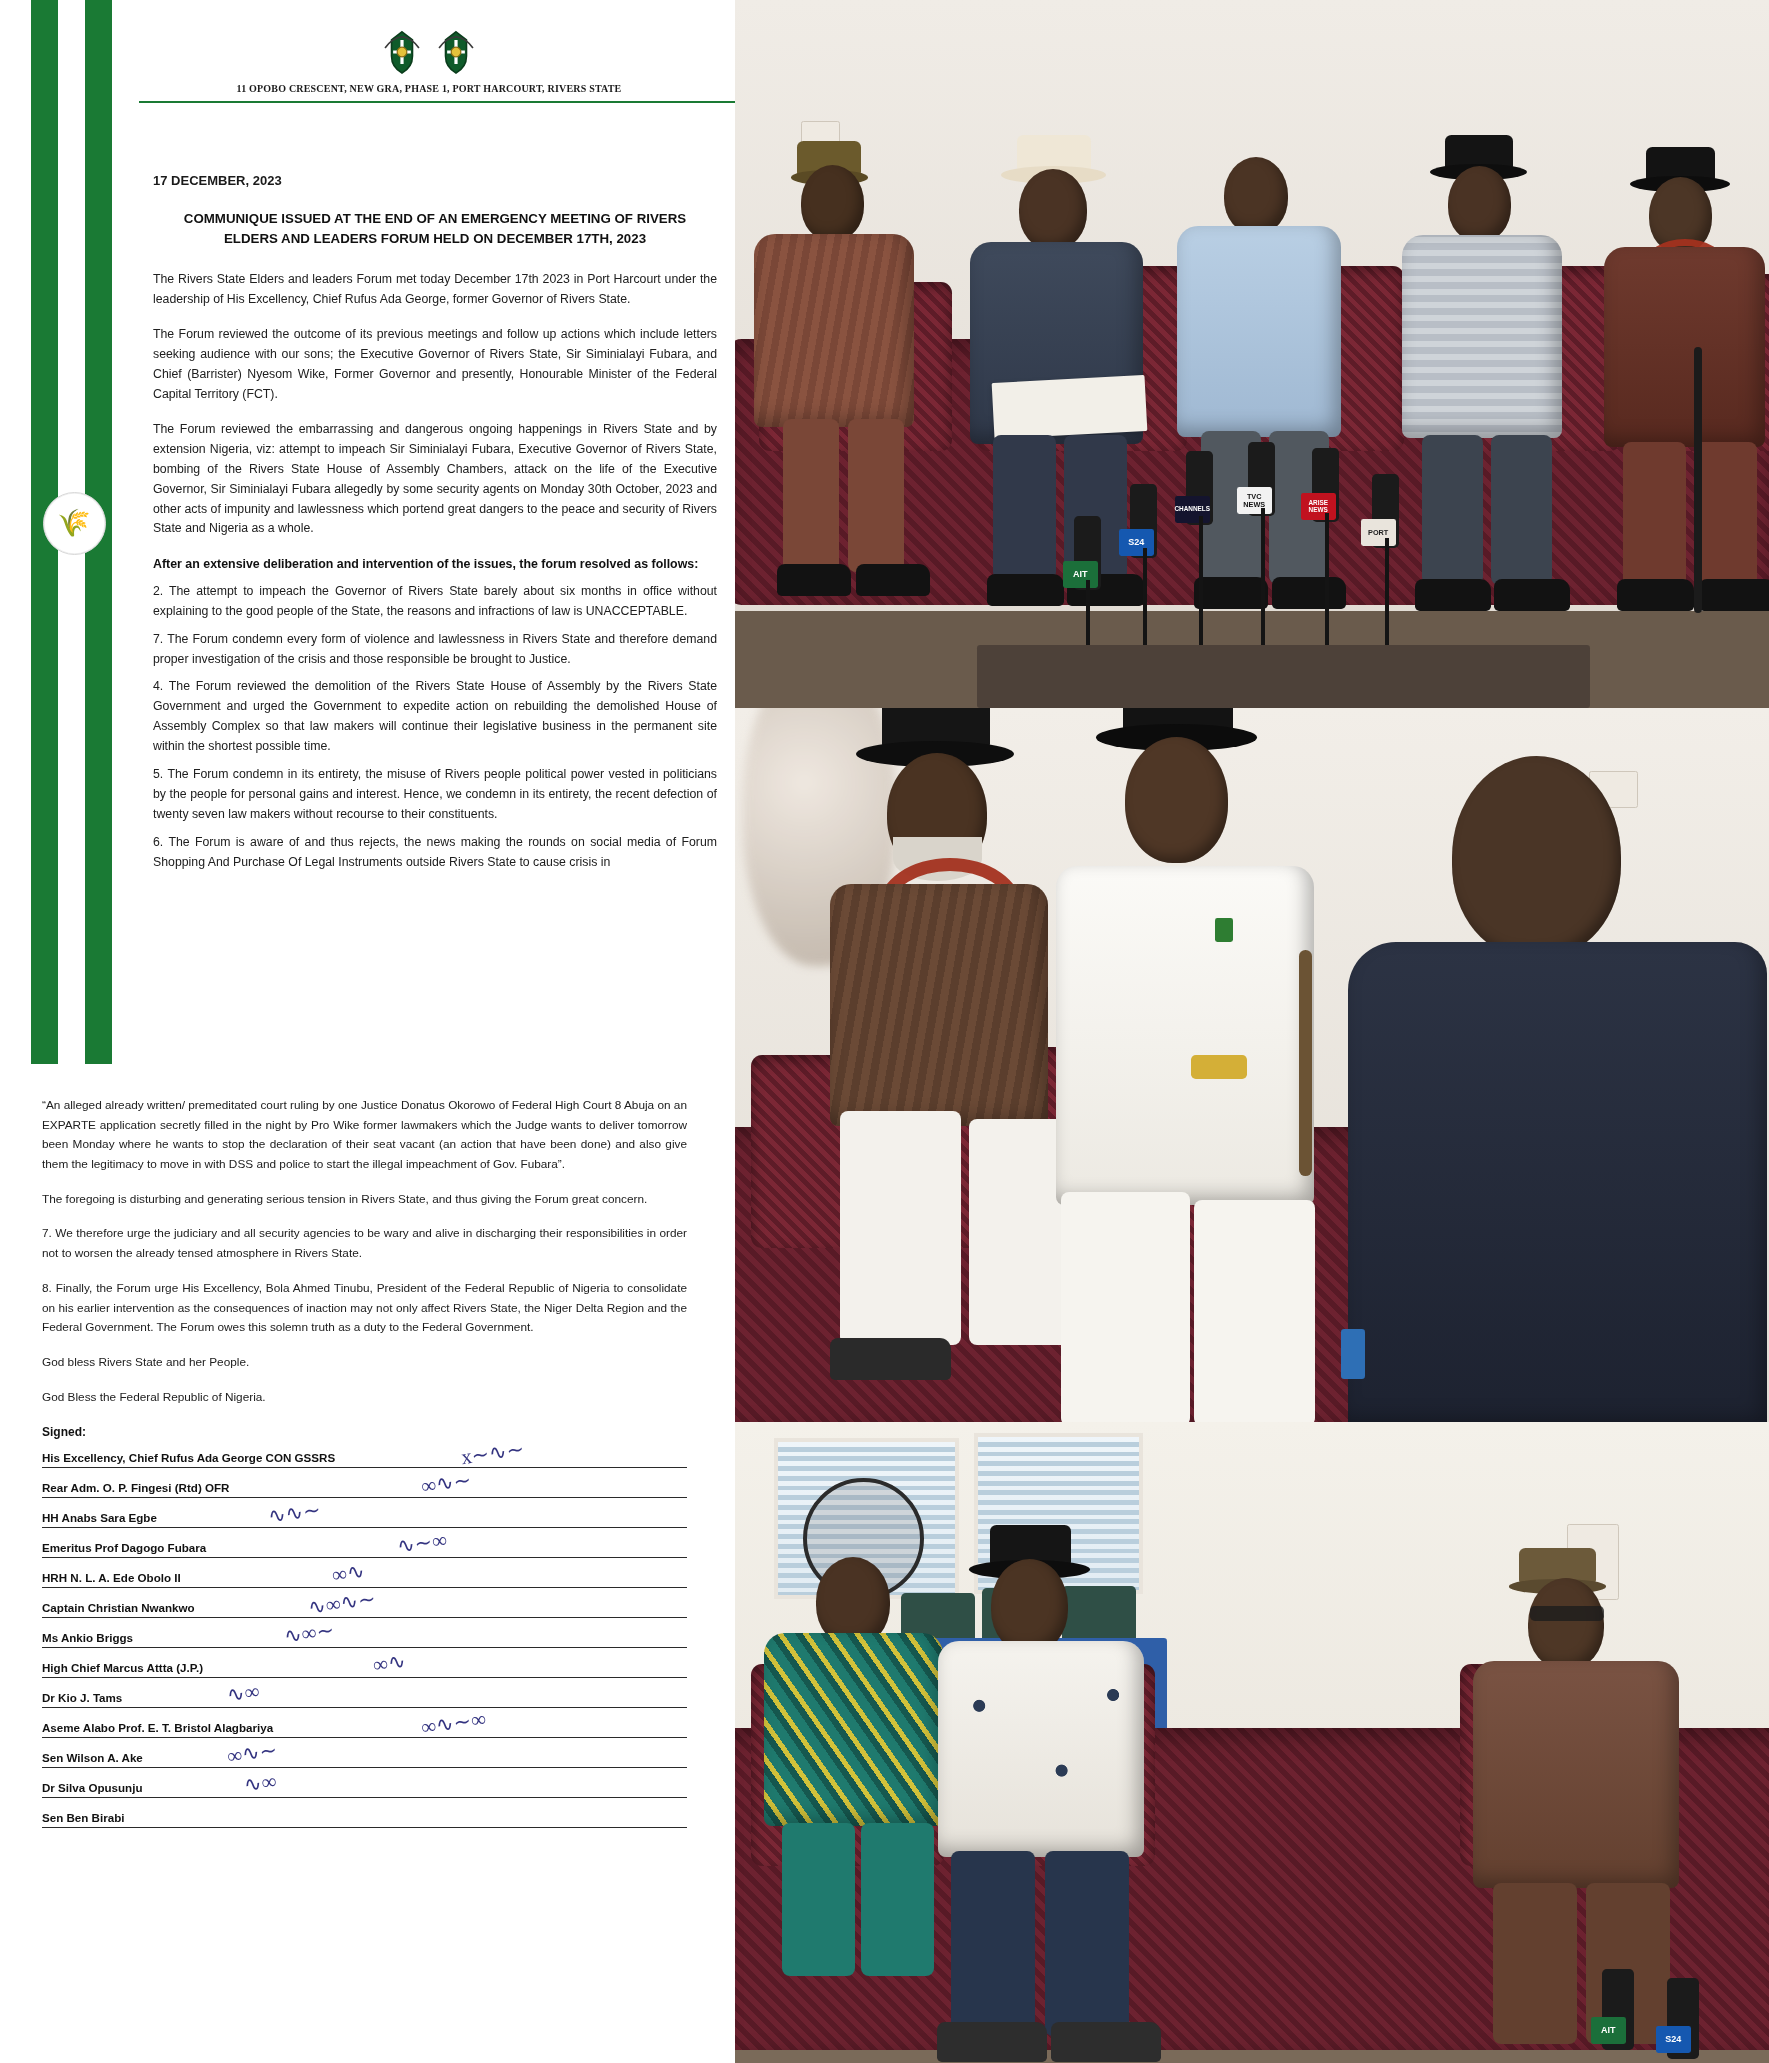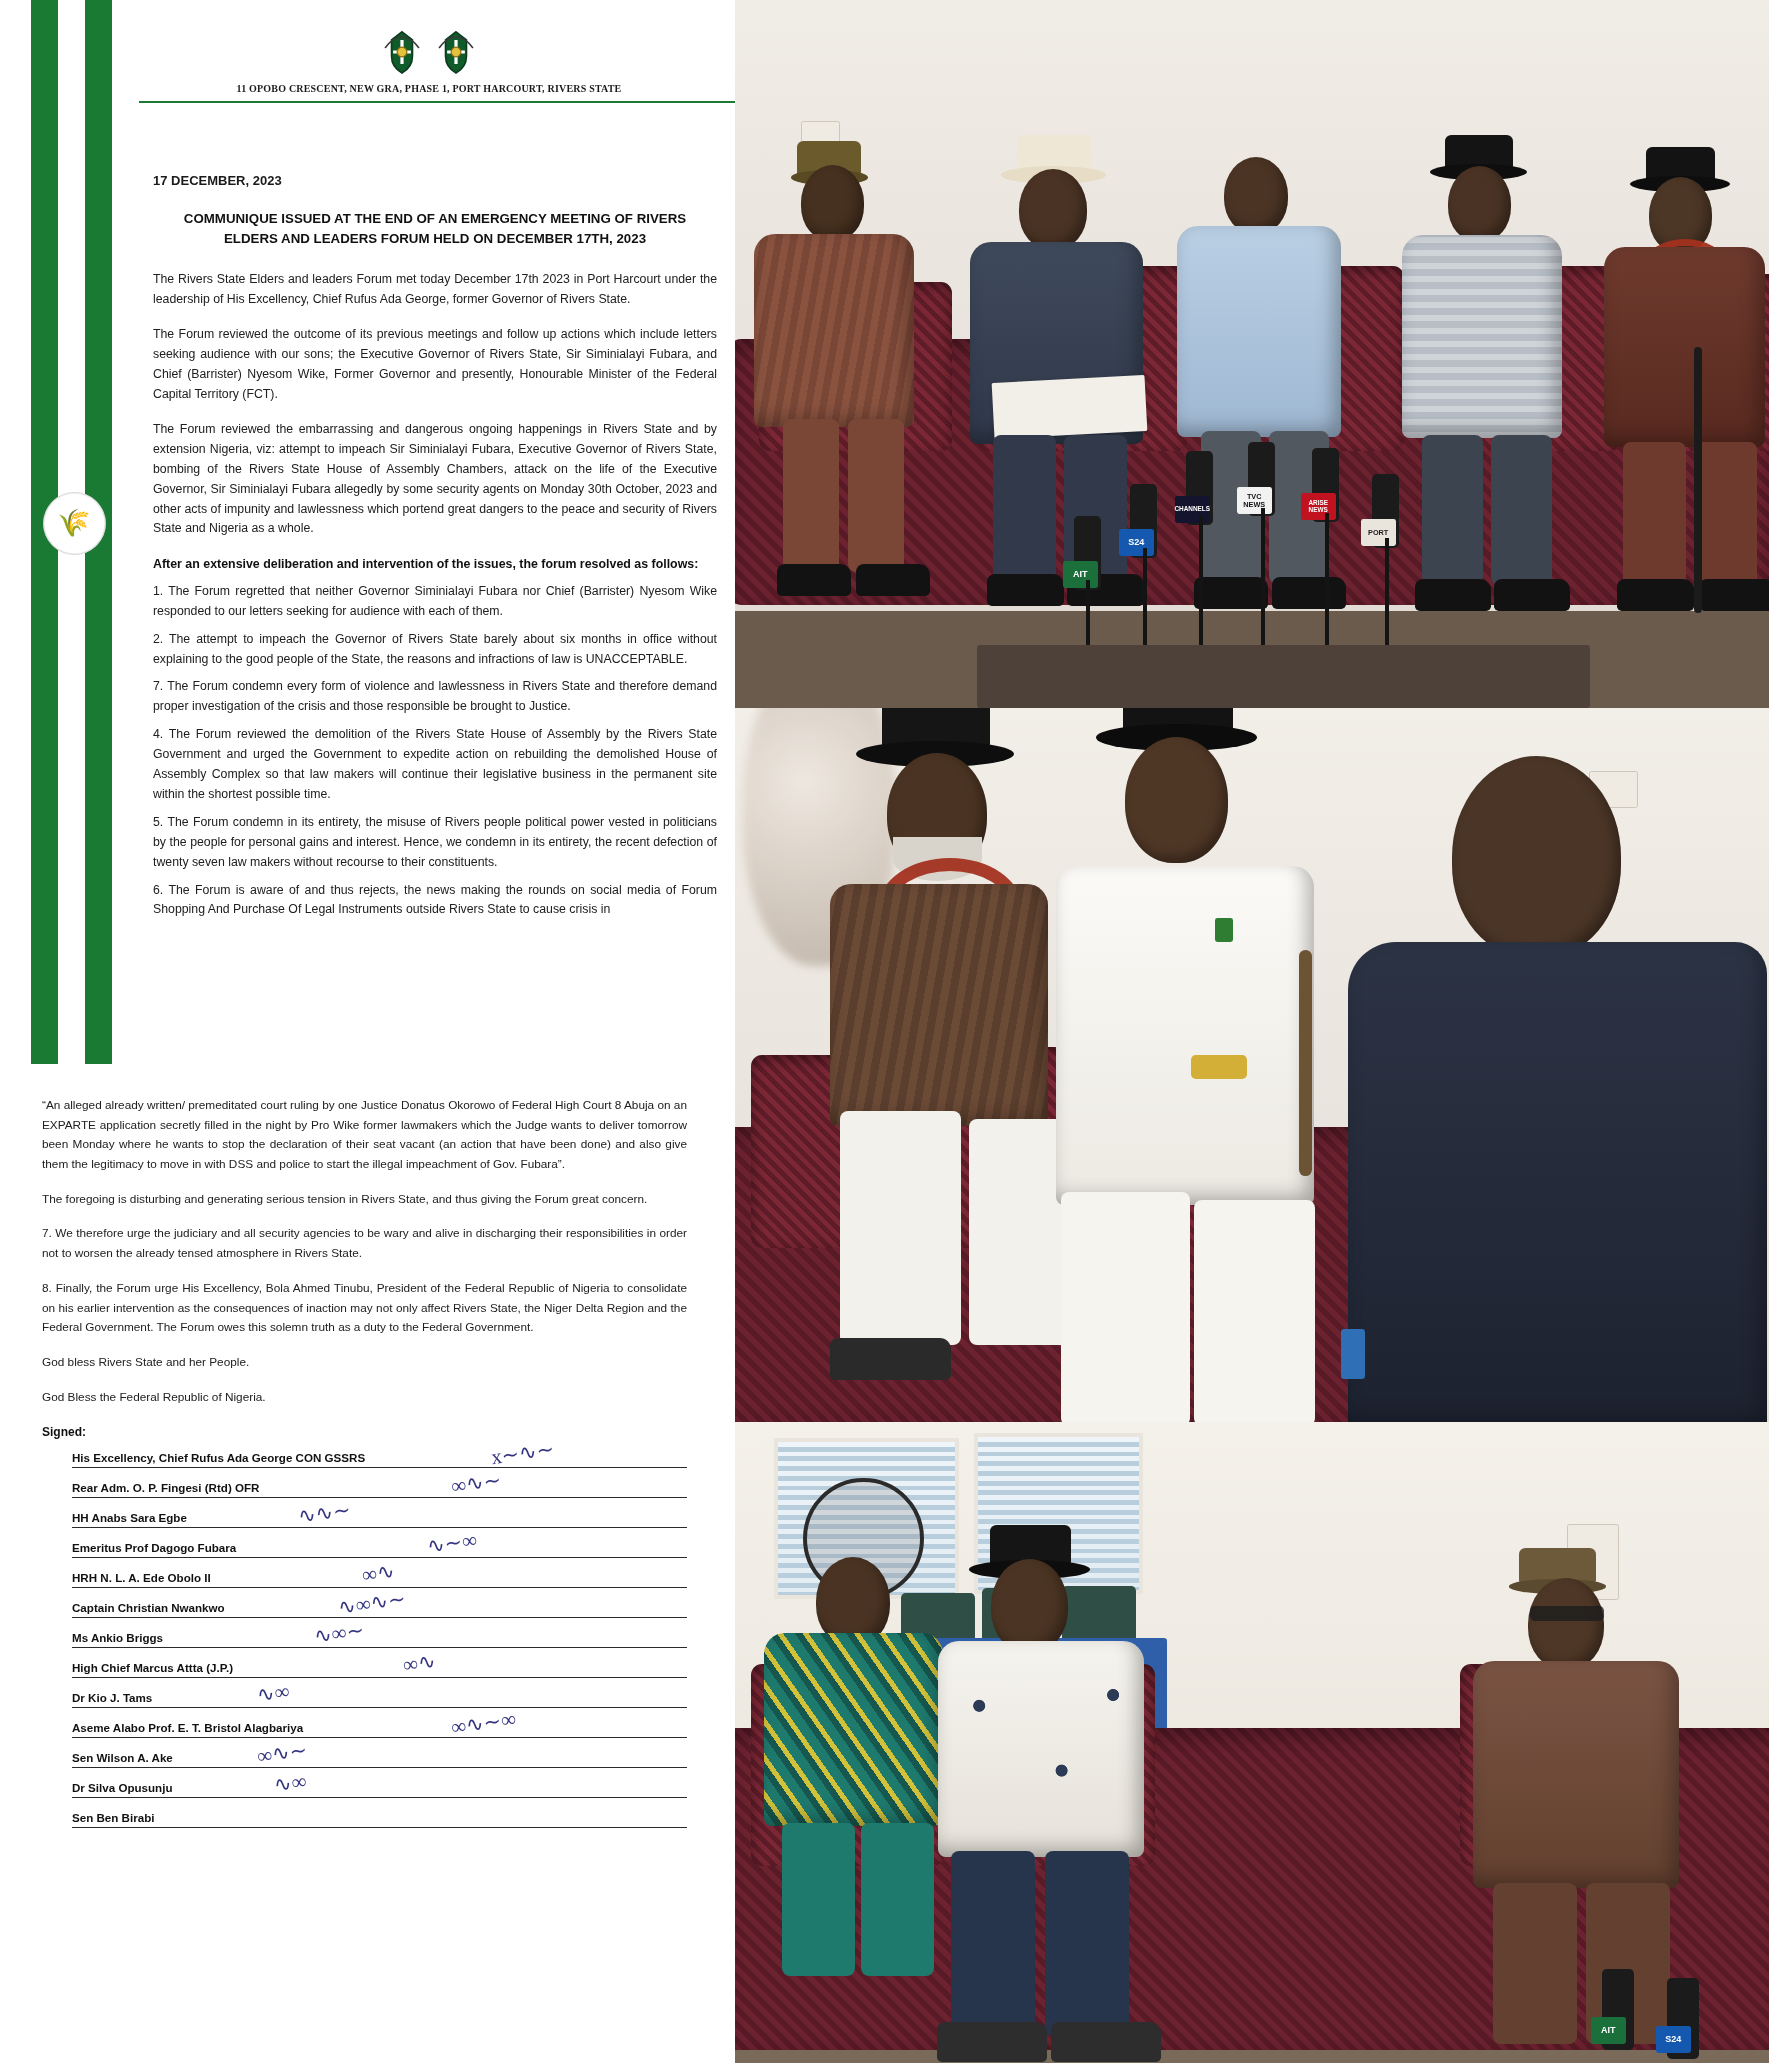--- a/index.html
+++ b/index.html
@@ -50,21 +50,21 @@
   }
   .doc-p{font-size:12.3px;line-height:1.62;text-align:justify;margin:0 0 15.3px 0;color:#202020;}
   .doc-strong-head{font-weight:bold;font-size:12.4px;line-height:1.6;text-align:justify;margin:0 0 7.3px 0;color:#111;}
   .doc-item{font-size:12.3px;line-height:1.62;text-align:justify;margin:0 0 8px 0;color:#202020;}
 
   
   .doc-bottom{position:absolute;left:0;top:1064px;width:735px;height:1000px;background:#fff;}
   .doc-body2{position:absolute;left:42px;top:32px;width:645px;color:#1b1b1b;}
   .doc-body2 .doc-p{font-size:11.8px;line-height:1.66;}
   .signed-label{font-weight:bold;font-size:12px;margin:18px 0 4.8px 0;color:#111;}
-  .sig-line{position:relative;height:30px;margin-left:30px;}
+  .sig-line{position:relative;height:30px;}
   .sig-name{
     position:absolute;left:0;top:6.4px;font-weight:bold;font-size:11.6px;color:#111;white-space:nowrap;
     background:#fff;padding-right:1.6px;z-index:2;
   }
   .sig-rule{position:absolute;left:0;right:0;top:22.6px;border-bottom:1.1px solid #2a2a2a;}
   .scribble{position:absolute;top:-3.2px;font-family:"Liberation Serif", serif;font-size:21px;color:#10106a;
             transform:rotate(-8deg);opacity:.85;z-index:3;pointer-events:none;white-space:nowrap;}
 
   
   .photos{position:absolute;left:735px;top:0;width:1034px;height:2064px;background:#0c0c0c;}
@@ -154,21 +154,20 @@
       <div class="doc-body">
         <div class="doc-date">17 DECEMBER, 2023</div>
         <div class="doc-subject">COMMUNIQUE ISSUED AT THE END OF AN EMERGENCY MEETING OF RIVERS ELDERS AND LEADERS FORUM HELD ON DECEMBER 17TH, 2023</div>
 
         <p class="doc-p">The Rivers State Elders and leaders Forum met today December 17th 2023 in Port Harcourt under the leadership of His Excellency, Chief Rufus Ada George, former Governor of Rivers State.</p>
         <p class="doc-p">The Forum reviewed the outcome of its previous meetings and follow up actions which include letters seeking audience with our sons; the Executive Governor of Rivers State, Sir Siminialayi Fubara, and Chief (Barrister) Nyesom Wike, Former Governor and presently, Honourable Minister of the Federal Capital Territory (FCT).</p>
         <p class="doc-p">The Forum reviewed the embarrassing and dangerous ongoing happenings in Rivers State and by extension Nigeria, viz: attempt to impeach Sir Siminialayi Fubara, Executive Governor of Rivers State, bombing of the Rivers State House of Assembly Chambers, attack on the life of the Executive Governor, Sir Siminialayi Fubara allegedly by some security agents on Monday 30th October, 2023 and other acts of impunity and lawlessness which portend great dangers to the peace and security of Rivers State and Nigeria as a whole.</p>
 
         <p class="doc-strong-head">After an extensive deliberation and intervention of the issues, the forum resolved as follows:</p>
 
-        <p class="doc-item">1. The Forum regretted that neither Governor Siminialayi Fubara nor Chief (Barrister) Nyesom Wike responded to our letters seeking for audience with each of them.</p>
         <p class="doc-item">2. The attempt to impeach the Governor of Rivers State barely about six months in office without explaining to the good people of the State, the reasons and infractions of law is UNACCEPTABLE.</p>
         <p class="doc-item">7. The Forum condemn every form of violence and lawlessness in Rivers State and therefore demand proper investigation of the crisis and those responsible be brought to Justice.</p>
         <p class="doc-item">4. The Forum reviewed the demolition of the Rivers State House of Assembly by the Rivers State Government and urged the Government to expedite action on rebuilding the demolished House of Assembly Complex so that law makers will continue their legislative business in the permanent site within the shortest possible time.</p>
         <p class="doc-item">5. The Forum condemn in its entirety, the misuse of Rivers people political power vested in politicians by the people for personal gains and interest. Hence, we condemn in its entirety, the recent defection of twenty seven law makers without recourse to their constituents.</p>
         <p class="doc-item">6. The Forum is aware of and thus rejects, the news making the rounds on social media of Forum Shopping And Purchase Of Legal Instruments outside Rivers State to cause crisis in</p>
       </div>
     </div>
 
     <div class="doc-bottom">
       <div class="doc-body2">

